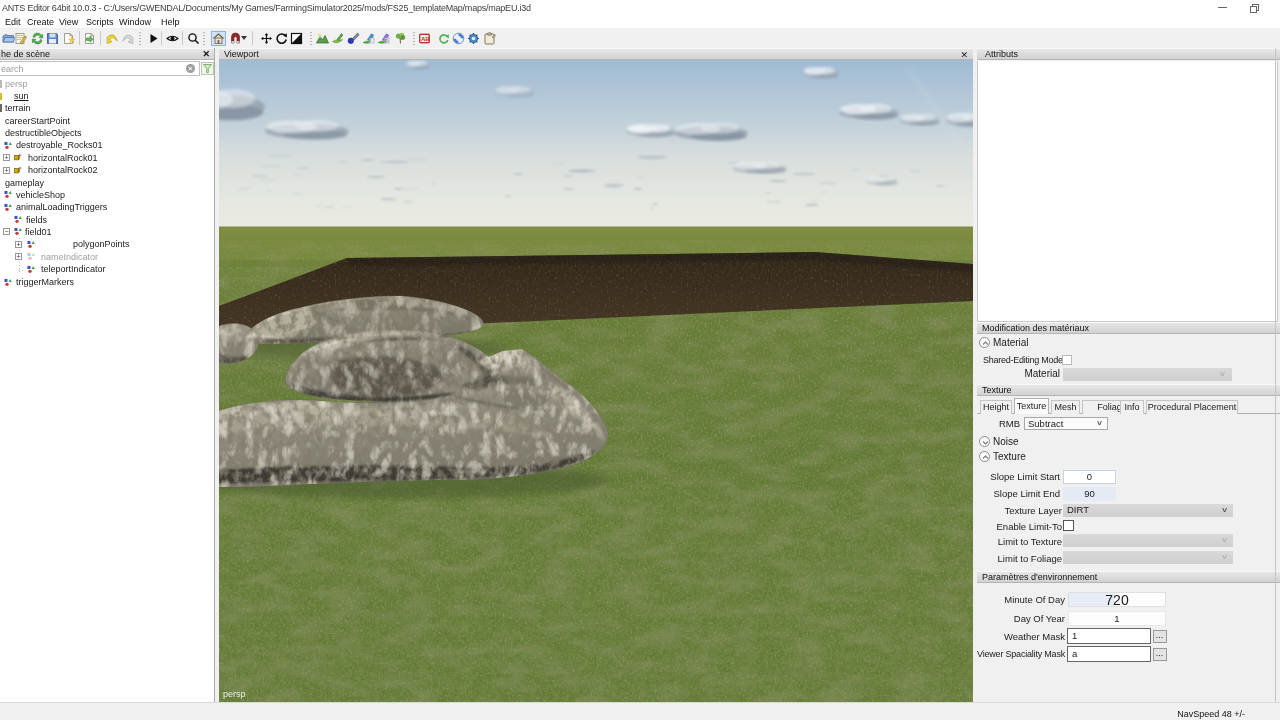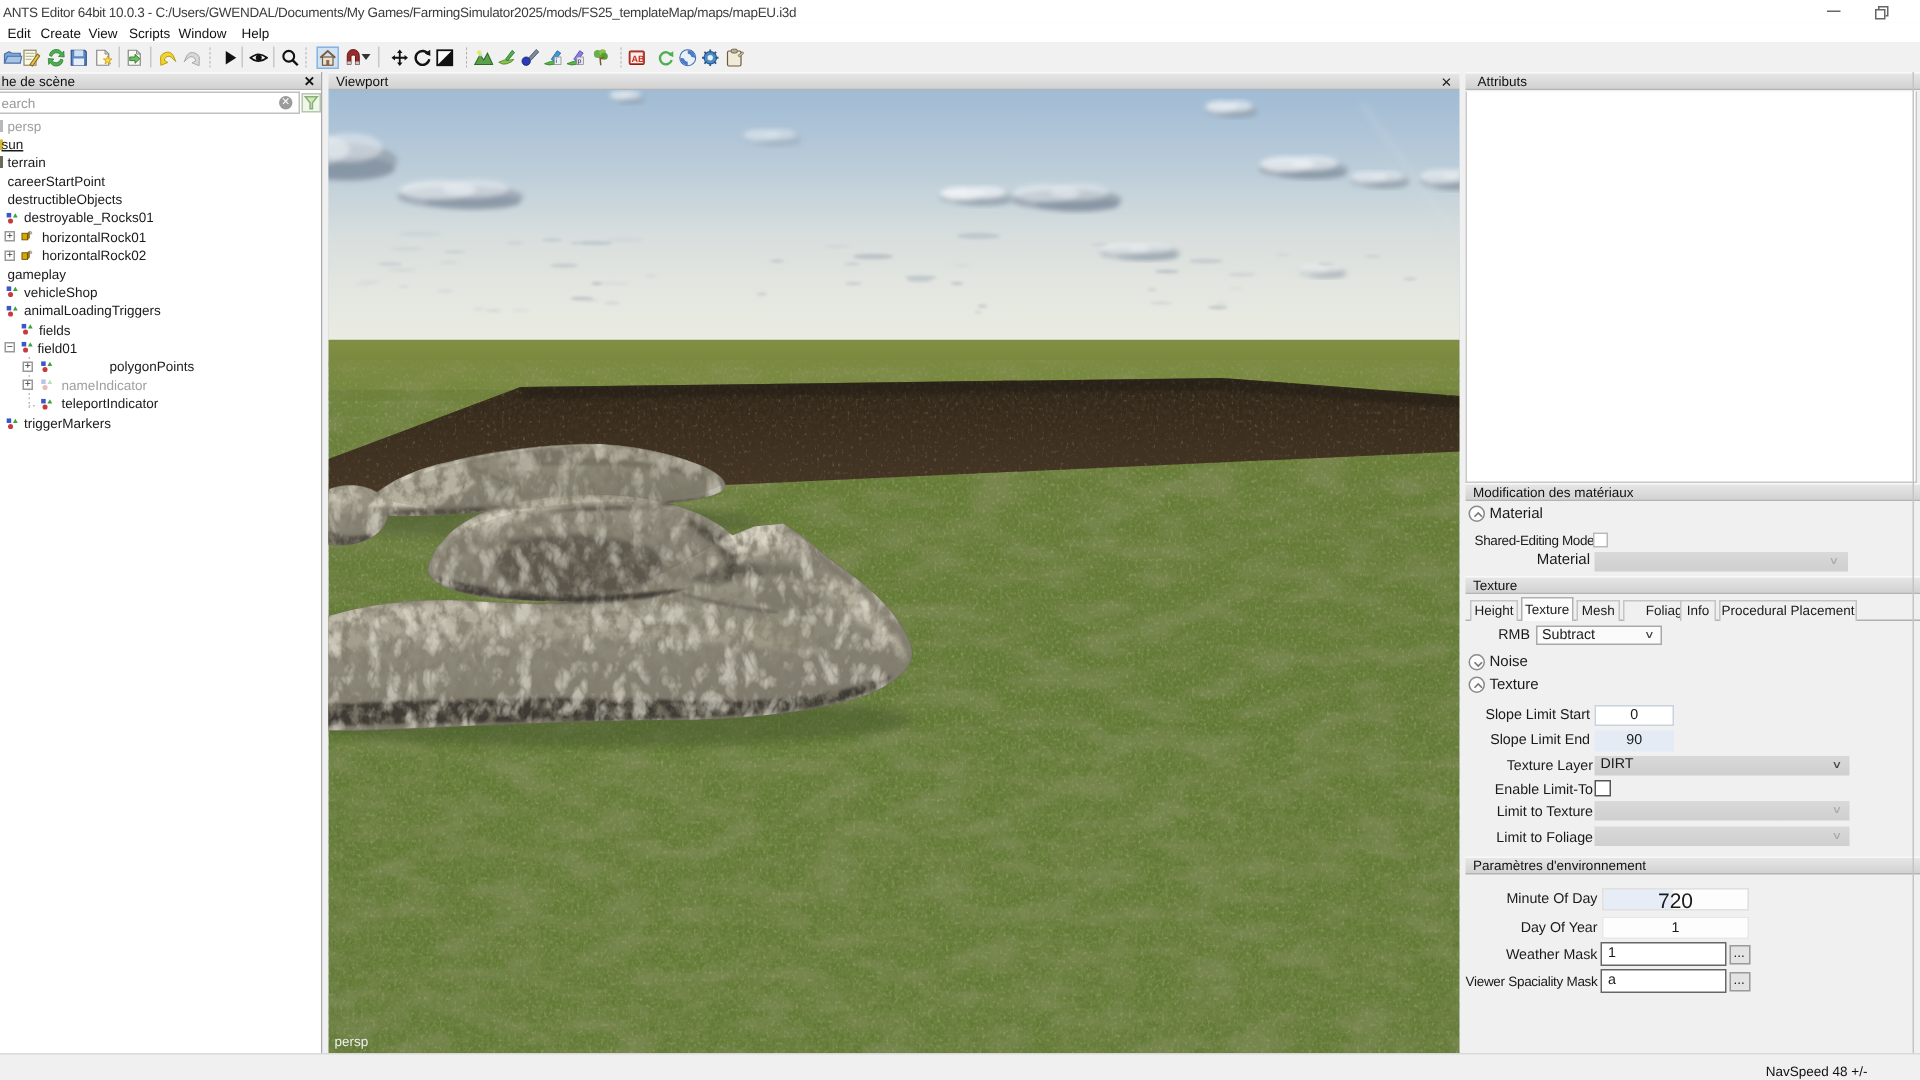--- a/index.html
+++ b/index.html
@@ -199,21 +199,21 @@
   </div>
   <div id="tree">
       <div class="abs" style="left:19px;top:190px;width:1px;height:34px;background-image:linear-gradient(#bbb 1px, transparent 1px);background-size:1px 3px;"></div>
       <div class="abs" style="left:19px;top:222px;width:6px;height:1px;background-image:linear-gradient(90deg,#bbb 1px, transparent 1px);background-size:3px 1px;"></div>
 <div class="tree-row abs gray" style="left:0;top:29.5px;width:214px;">
         <div class="abs" style="left:0;top:2px;width:2px;height:8px;background:#b8b8b8;"></div>
         <span style="position:absolute;left:5px;top:0;">persp</span>
       </div>
 <div class="tree-row abs" style="left:0;top:41.9px;width:214px;">
         <div class="abs" style="left:0;top:3px;width:1.5px;height:7px;background:#d8b830;"></div>
-        <span style="position:absolute;left:1px;top:0;text-decoration:underline;">sun</span>
+        <span style="position:absolute;left:14px;top:0;text-decoration:underline;">sun</span>
       </div>
 <div class="tree-row abs" style="left:0;top:54.2px;width:214px;">
         <div class="abs" style="left:0;top:2px;width:2px;height:8px;background:#6a6a5a;"></div>
         <span style="position:absolute;left:5px;top:0;">terrain</span>
       </div>
 <div class="tree-row abs" style="left:0;top:66.6px;width:214px;">
         <span style="position:absolute;left:5px;top:0;">careerStartPoint</span>
       </div>
 <div class="tree-row abs" style="left:0;top:78.9px;width:214px;">
         <span style="position:absolute;left:5px;top:0;">destructibleObjects</span>

